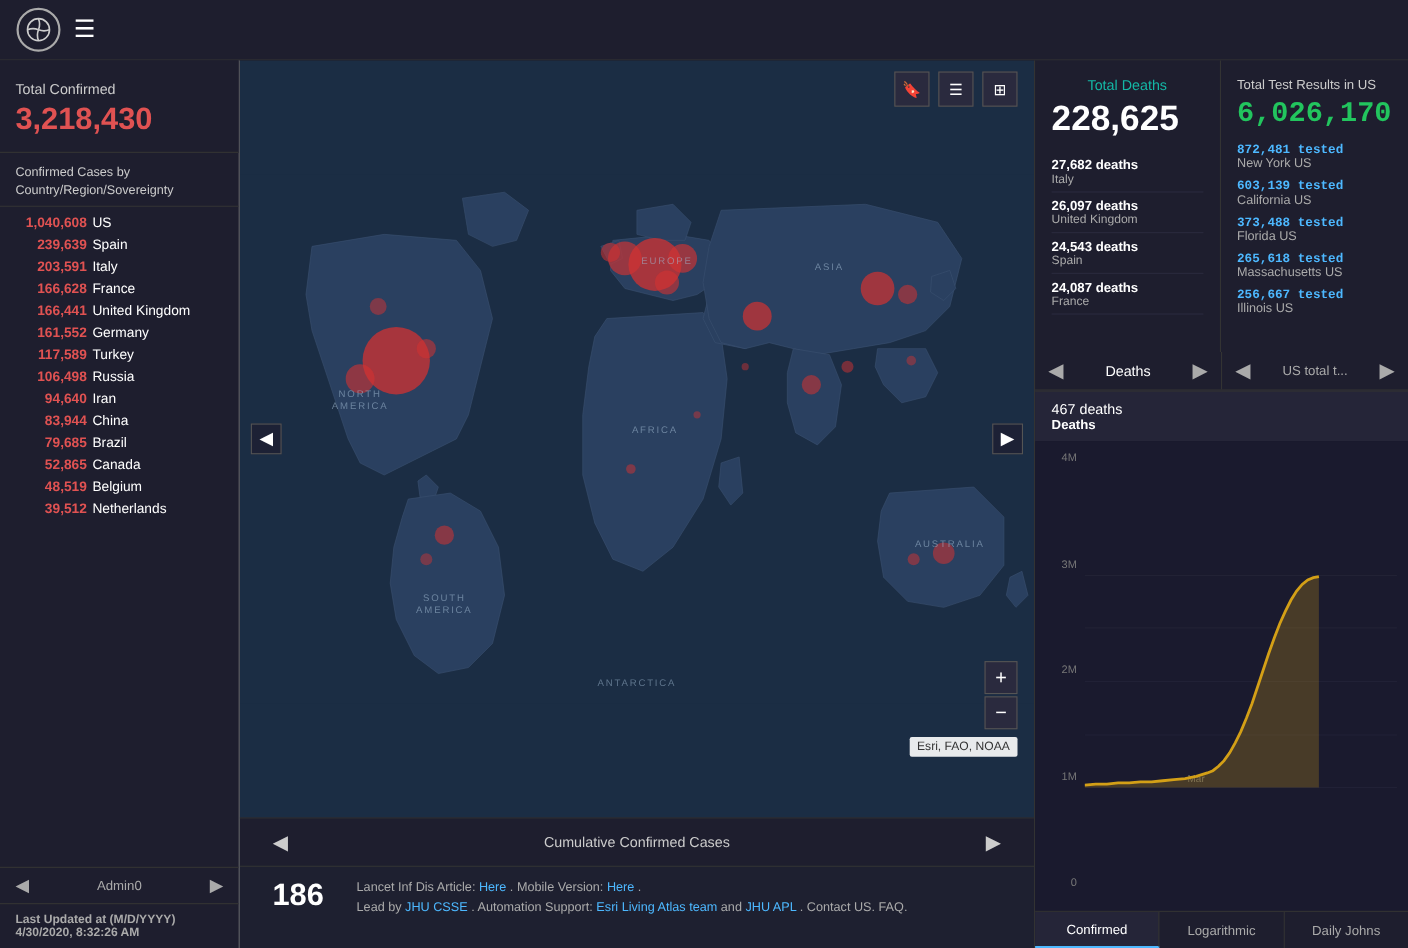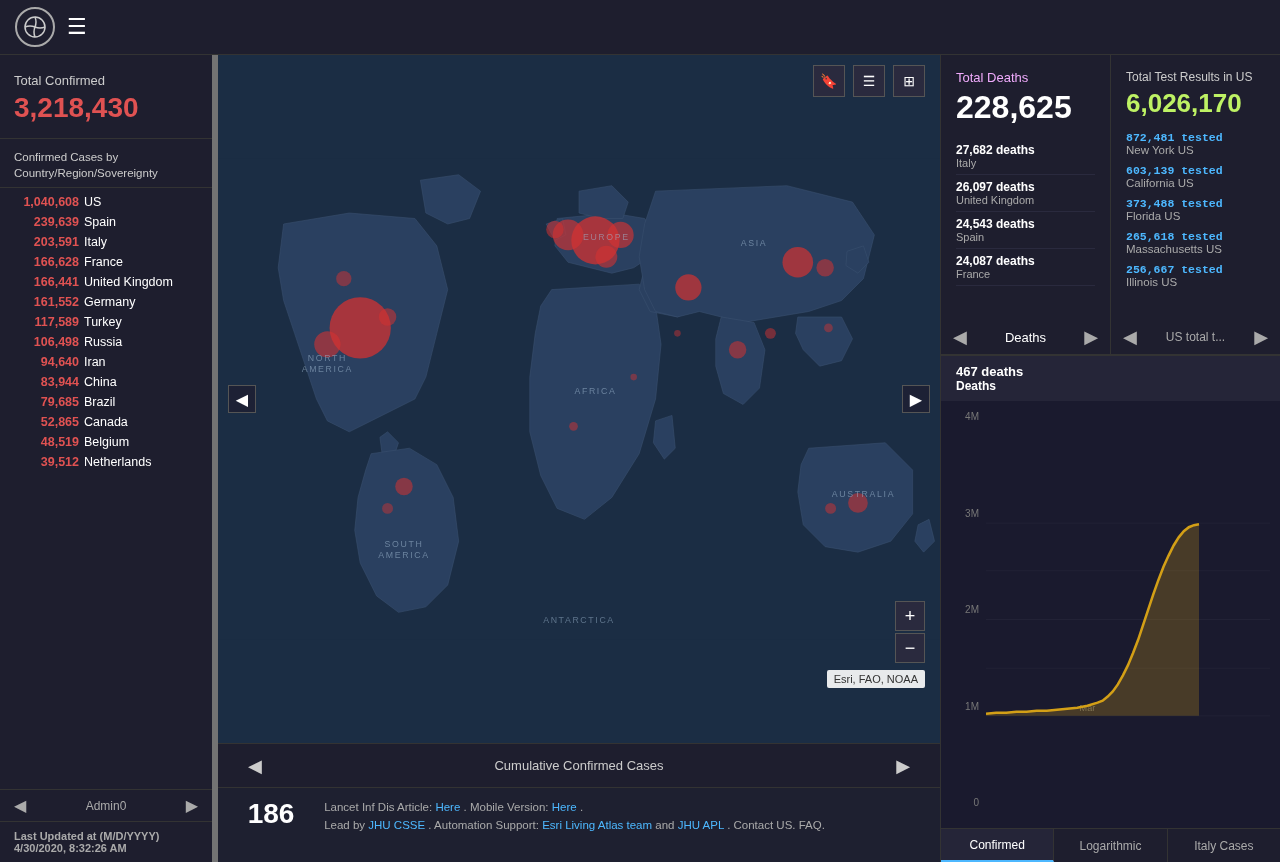--- a/index.html
+++ b/index.html
@@ -51,21 +51,21 @@
       display: flex;
       width: 1280px;
       height: 807px;
     }
 
     
     #sidebar {
       width: 218px;
       height: 807px;
       background: #1e1e2e;
-      border-right: 6px solid #737373;
+      border-right: 1px solid #737373;
       display: flex;
       flex-direction: column;
       overflow: hidden;
       flex-shrink: 0;
     }
     .sidebar-total {
       background: #1e1e2e;
       padding: 18px 14px 14px 14px;
       border-bottom: 1px solid #333;
     }
@@ -261,49 +261,49 @@
     }
     #deaths-top {
       display: flex;
       height: 265px;
     }
     #deaths-summary {
       flex: 1;
       padding: 15px;
       border-right: 1px solid #333;
     }
-    #deaths-summary .label { font-size: 13px; color: #f0abfc; }
+    #deaths-summary .label { font-size: 13px; color: #14b8a6; text-align: center; }
     #deaths-summary .total { font-size: 32px; font-weight: bold; color: #fff; margin: 4px 0 12px 0; }
     .death-item {
       padding: 5px 0;
       border-bottom: 1px solid #2a2a3e;
       font-size: 12px;
     }
     .death-item .count { color: #fff; font-weight: bold; }
     .death-item .place { color: #aaa; font-size: 11px; }
     #test-results {
       flex: 1;
       padding: 15px;
     }
     #test-results .label { font-size: 12px; color: #ccc; margin-bottom: 4px; }
-    #test-results .total { font-size: 26px; font-weight: bold; color: #bef264; margin-bottom: 8px; }
+    #test-results .total { font-size: 26px; font-weight: bold; color: #22c55e; margin-bottom: 8px; font-family: Liberation Mono, monospace; }
     .test-item {
       padding: 4px 0;
       font-size: 11.5px;
     }
     .test-item .count { color: #4db8ff; font-weight: bold; font-family: Liberation Mono, monospace; }
     .test-item .place { color: #aaa; }
 
     
     #deaths-highlight {
       padding: 8px 15px;
       background: #252538;
       border-top: 1px solid #333;
     }
-    #deaths-highlight .count { color: #fff; font-size: 13px; font-weight: bold; }
+    #deaths-highlight .count { color: #fff; font-size: 13px; font-weight: normal; }
     #deaths-highlight .place { color: #fff; font-size: 12px; font-weight: bold; }
     .deaths-nav-btn { cursor: pointer; background: none; border: none; color: #aaa; font-size: 18px; }
     .test-nav-btn { cursor: pointer; background: none; border: none; color: #aaa; font-size: 18px; }
 
     
     #chart-panel {
       flex: 1;
       display: flex;
       flex-direction: column;
       background: #1a1a2e;
@@ -659,18 +659,18 @@
 
           <polyline points="0,188 10,187 20,187 30,186 40,186 50,185 60,185 70,184 80,183 90,182 100,180 110,177 115,175 120,171 125,166 130,159 135,150 140,140 145,128 150,115 155,100 160,85 165,70 170,56 175,43 180,32 185,22 190,14 195,8 200,4 205,2 210,1" fill="none" stroke="#d4a017" stroke-width="2.5"></polyline>
 
           <polygon points="0,190 0,188 10,187 20,187 30,186 40,186 50,185 60,185 70,184 80,183 90,182 100,180 110,177 115,175 120,171 125,166 130,159 135,150 140,140 145,128 150,115 155,100 160,85 165,70 170,56 175,43 180,32 185,22 190,14 195,8 200,4 205,2 210,1 210,190" fill="rgba(212,160,23,0.25)"></polygon>
         </svg>
       </div>
 
       <div id="chart-tabs">
         <div class="chart-tab active">Confirmed</div>
         <div class="chart-tab">Logarithmic</div>
-        <div class="chart-tab">Italy Cases</div>
+        <div class="chart-tab">Daily Johns</div>
       </div>
     </div>
   </div>
 
 </div>
 
 </body></html>

